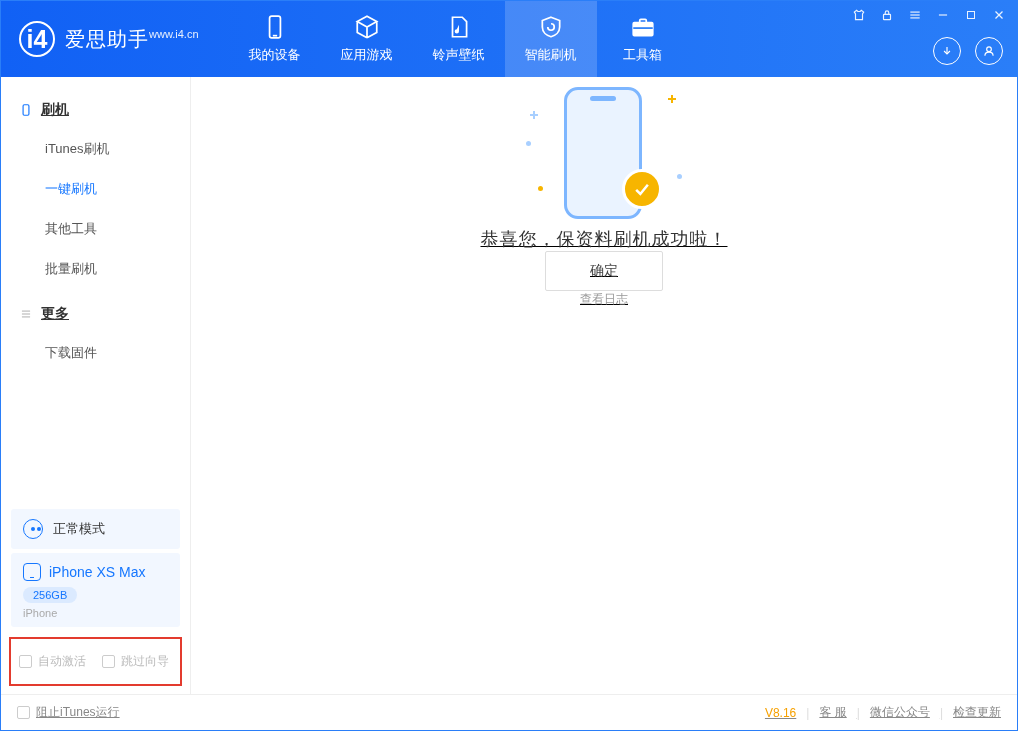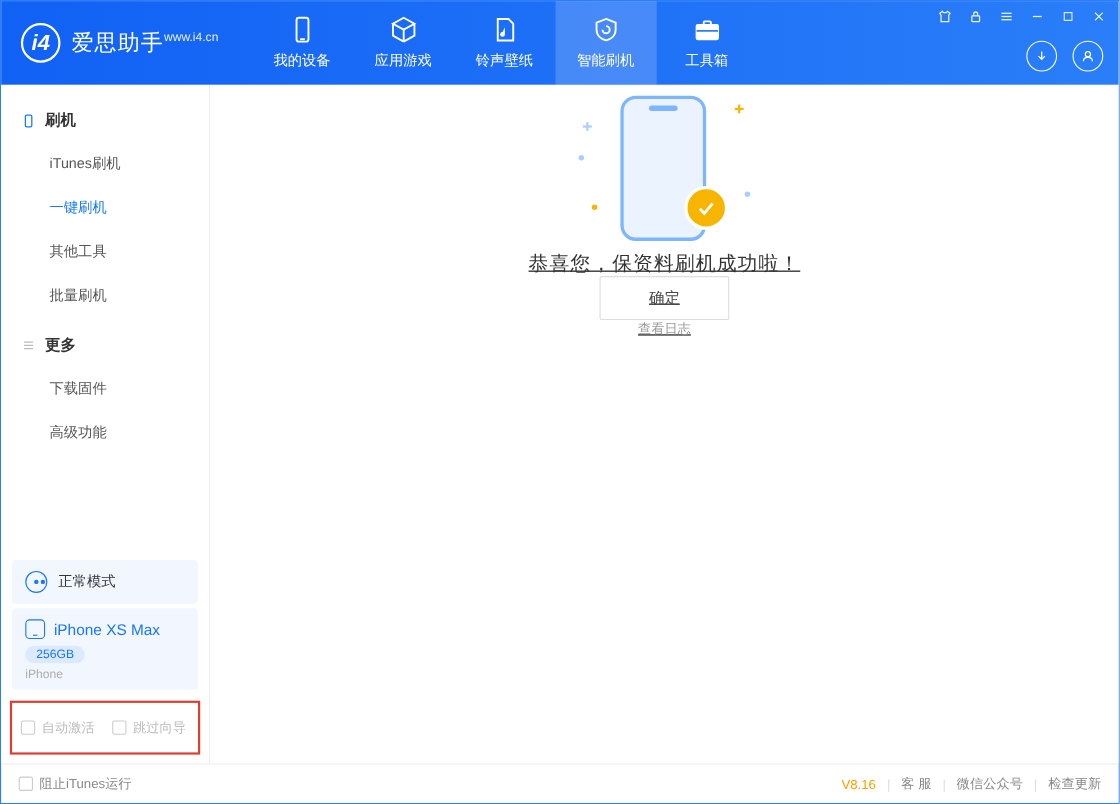--- a/index.html
+++ b/index.html
@@ -1,37 +1,37 @@
 <!DOCTYPE html>
 <html><head>
 <meta charset="utf-8">
 <style>
 * { margin: 0; padding: 0; box-sizing: border-box; font-family: "Microsoft YaHei", Arial, sans-serif; }
 body { background: #fff; }
 .window { width: 1018px; height: 731px; border: 1px solid #2a7ef8; display: flex; flex-direction: column; overflow: hidden; }
 .titlebar { height: 76px; background: linear-gradient(to right, #1161f5, #2a7ef8); display: flex; align-items: stretch; color: #fff; position: relative; }
 .logo { display: flex; align-items: center; padding: 0 18px 0 18px; gap: 10px; }
-.logo-icon { width: 36px; height: 36px; border: 2.5px solid #fff; border-radius: 50%; display: flex; align-items: center; justify-content: center; font-weight: bold; font-size: 20px; font-style: italic; }
+.logo-icon { width: 36px; height: 36px; border: 2.5px solid #fff; border-radius: 50%; display: flex; align-items: center; justify-content: center; font-weight: bold; font-size: 25px; }
 .logo-text { display: flex; flex-direction: row; line-height: 1.1; }
 .logo-title { font-size: 20px; font-weight: 500; letter-spacing: 1px; }
 .logo-sub { font-size: 11px; opacity: 0.9; }
 .navtabs { display: flex; align-items: stretch; margin-left: 12px; }
 .navtab { width: 92px; display: flex; flex-direction: column; align-items: center; justify-content: center; gap: 6px; cursor: pointer; font-size: 13px; }
 .navtab.active { background: rgba(255,255,255,0.18); }
 .navtab-icon { width: 26px; height: 26px; display: flex; align-items: center; justify-content: center; }
 .navtab-icon svg { width: 26px; height: 26px; fill: none; stroke: #fff; stroke-width: 1.6; }
 .win-controls-top { position: absolute; top: 6px; right: 10px; display: flex; gap: 12px; align-items: center; }
 .win-controls-top .wc { width: 16px; height: 16px; display: flex; align-items: center; justify-content: center; cursor: pointer; opacity: 0.9; }
 .win-controls-bottom { position: absolute; bottom: 12px; right: 14px; display: flex; gap: 14px; align-items: center; }
 .circle-btn { width: 28px; height: 28px; border: 1.5px solid #fff; border-radius: 50%; display: flex; align-items: center; justify-content: center; cursor: pointer; }
 .body { flex: 1; display: flex; min-height: 0; }
 .sidebar { width: 190px; border-right: 1px solid #eee; display: flex; flex-direction: column; background: #fff; }
 .side-scroll { flex: 1; overflow-y: auto; padding-top: 14px; }
 .side-section { padding: 0 0 6px 0; }
-.side-head { display: flex; align-items: center; gap: 8px; padding: 10px 18px; color: #333; font-size: 14px; font-weight: 600; }
+.side-head { display: flex; align-items: center; gap: 8px; padding: 10px 18px; color: #333; font-size: 14px; font-weight: 600; text-decoration: underline; }
 .side-head .sh-icon { width: 14px; height: 14px; display: inline-flex; align-items: center; justify-content: center; color: #8a8a8a; }
 .side-item { padding: 11px 18px 11px 44px; font-size: 13px; color: #555; cursor: pointer; }
 .side-item.active { color: #1677ff; }
 .device-box1 { margin: 10px 10px 4px 10px; background: #f2f7ff; border-radius: 3px; padding: 10px 12px; display: flex; align-items: center; gap: 10px; }
 .device-box1 .mode-icon { width: 20px; height: 20px; border-radius: 50%; border: 1.5px solid #1677ff; display: flex; align-items: center; justify-content: center; }
 .device-box1 .mode-icon::after { content: ""; width: 4px; height: 4px; background: #1677ff; border-radius: 50%; box-shadow: 6px 0 0 #1677ff; }
 .device-box2 { margin: 0 10px 10px 10px; background: #f2f7ff; border-radius: 3px; padding: 10px 12px 8px 12px; }
 .dev-row1 { display: flex; align-items: center; gap: 8px; font-weight: 400; color: #1677ff; font-size: 14px; }
 .dev-phone-icon { width: 18px; height: 18px; border: 1.5px solid #1677ff; border-radius: 4px; position: relative; }
 .dev-phone-icon::after { content: ""; position: absolute; bottom: 2px; left: 50%; transform: translateX(-50%); width: 4px; height: 1.5px; background: #1677ff; }
@@ -53,21 +53,21 @@
 .sparkle.s1 { left: 6px; top: 34px; }
 .sparkle.s2 { right: 8px; top: 18px; }
 .sparkle.s2::before, .sparkle.s2::after { background: #f7b500; }
 .dot { position: absolute; width: 5px; height: 5px; border-radius: 50%; }
 .dot.d1 { left: 14px; bottom: 36px; background: #f7b500; }
 .dot.d2 { left: 2px; top: 64px; background: #a8cfff; }
 .dot.d3 { right: 2px; bottom: 48px; background: #a8cfff; }
 .success-text { font-size: 18px; color: #333; letter-spacing: 1px; }
 .ok-btn { border: 1px solid #ddd; background: #fff; padding: 10px 44px; font-size: 14px; color: #444; cursor: pointer; border-radius: 2px; }
 .log-link { font-size: 12px; color: #999; cursor: pointer; }
-.statusbar { height: 36px; border-top: 1px solid #eee; display: flex; align-items: center; padding: 0 16px; font-size: 12px; color: #888; gap: 10px; }
+.statusbar { height: 36px; border-top: 1px solid #eee; display: flex; align-items: center; padding: 0 16px; font-size: 12px; color: #888; gap: 10px; text-decoration: underline; }
 .statusbar .sb-left { display: flex; align-items: center; gap: 6px; flex: 1; }
 .statusbar .sb-right { display: flex; align-items: center; gap: 10px; }
 .statusbar .sep { color: #ddd; }
 .statusbar .ver { color: #f7a100; }
 .sb-link { cursor: pointer; }
 </style>
 </head>
 <body>
 
 <div class="window">
@@ -205,21 +205,20 @@
             <span class="sh-icon">
                 <svg width="14" height="14" viewBox="0 0 24 24" stroke="#bbb" stroke-width="2">
                   <line x1="5" y1="7" x2="19" y2="7"></line>
                   <line x1="5" y1="12" x2="19" y2="12"></line>
                   <line x1="5" y1="17" x2="19" y2="17"></line>
                 </svg>
               </span>
             <span>更多</span>
           </div>
           <div class="side-item">下载固件</div>
-          <div class="side-item">高级功能</div>
         </div>
       </div>
 
       <div class="device-box1">
         <span class="mode-icon"></span>
         <span style="font-size:13px;color:#333;">正常模式</span>
       </div>
       <div class="device-box2">
         <div class="dev-row1">
           <span class="dev-phone-icon"></span>

